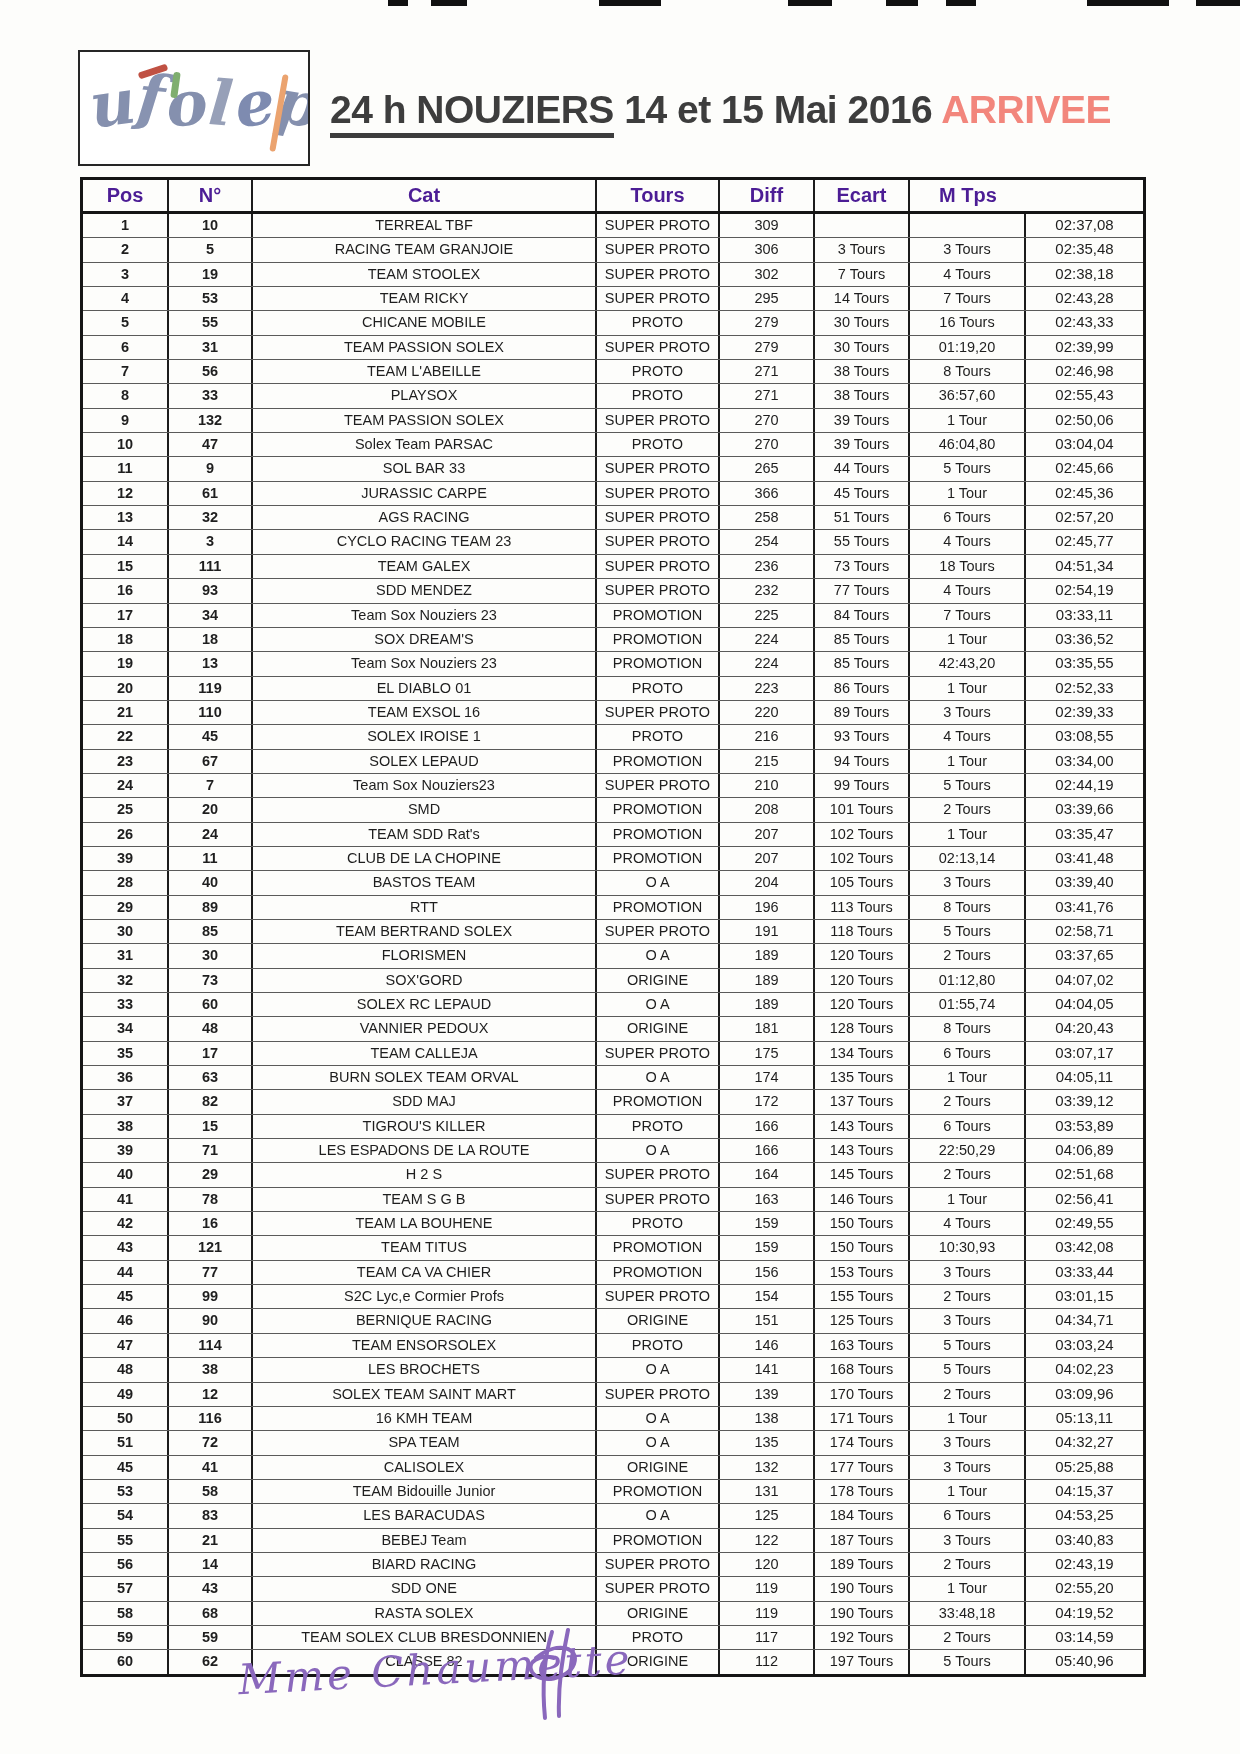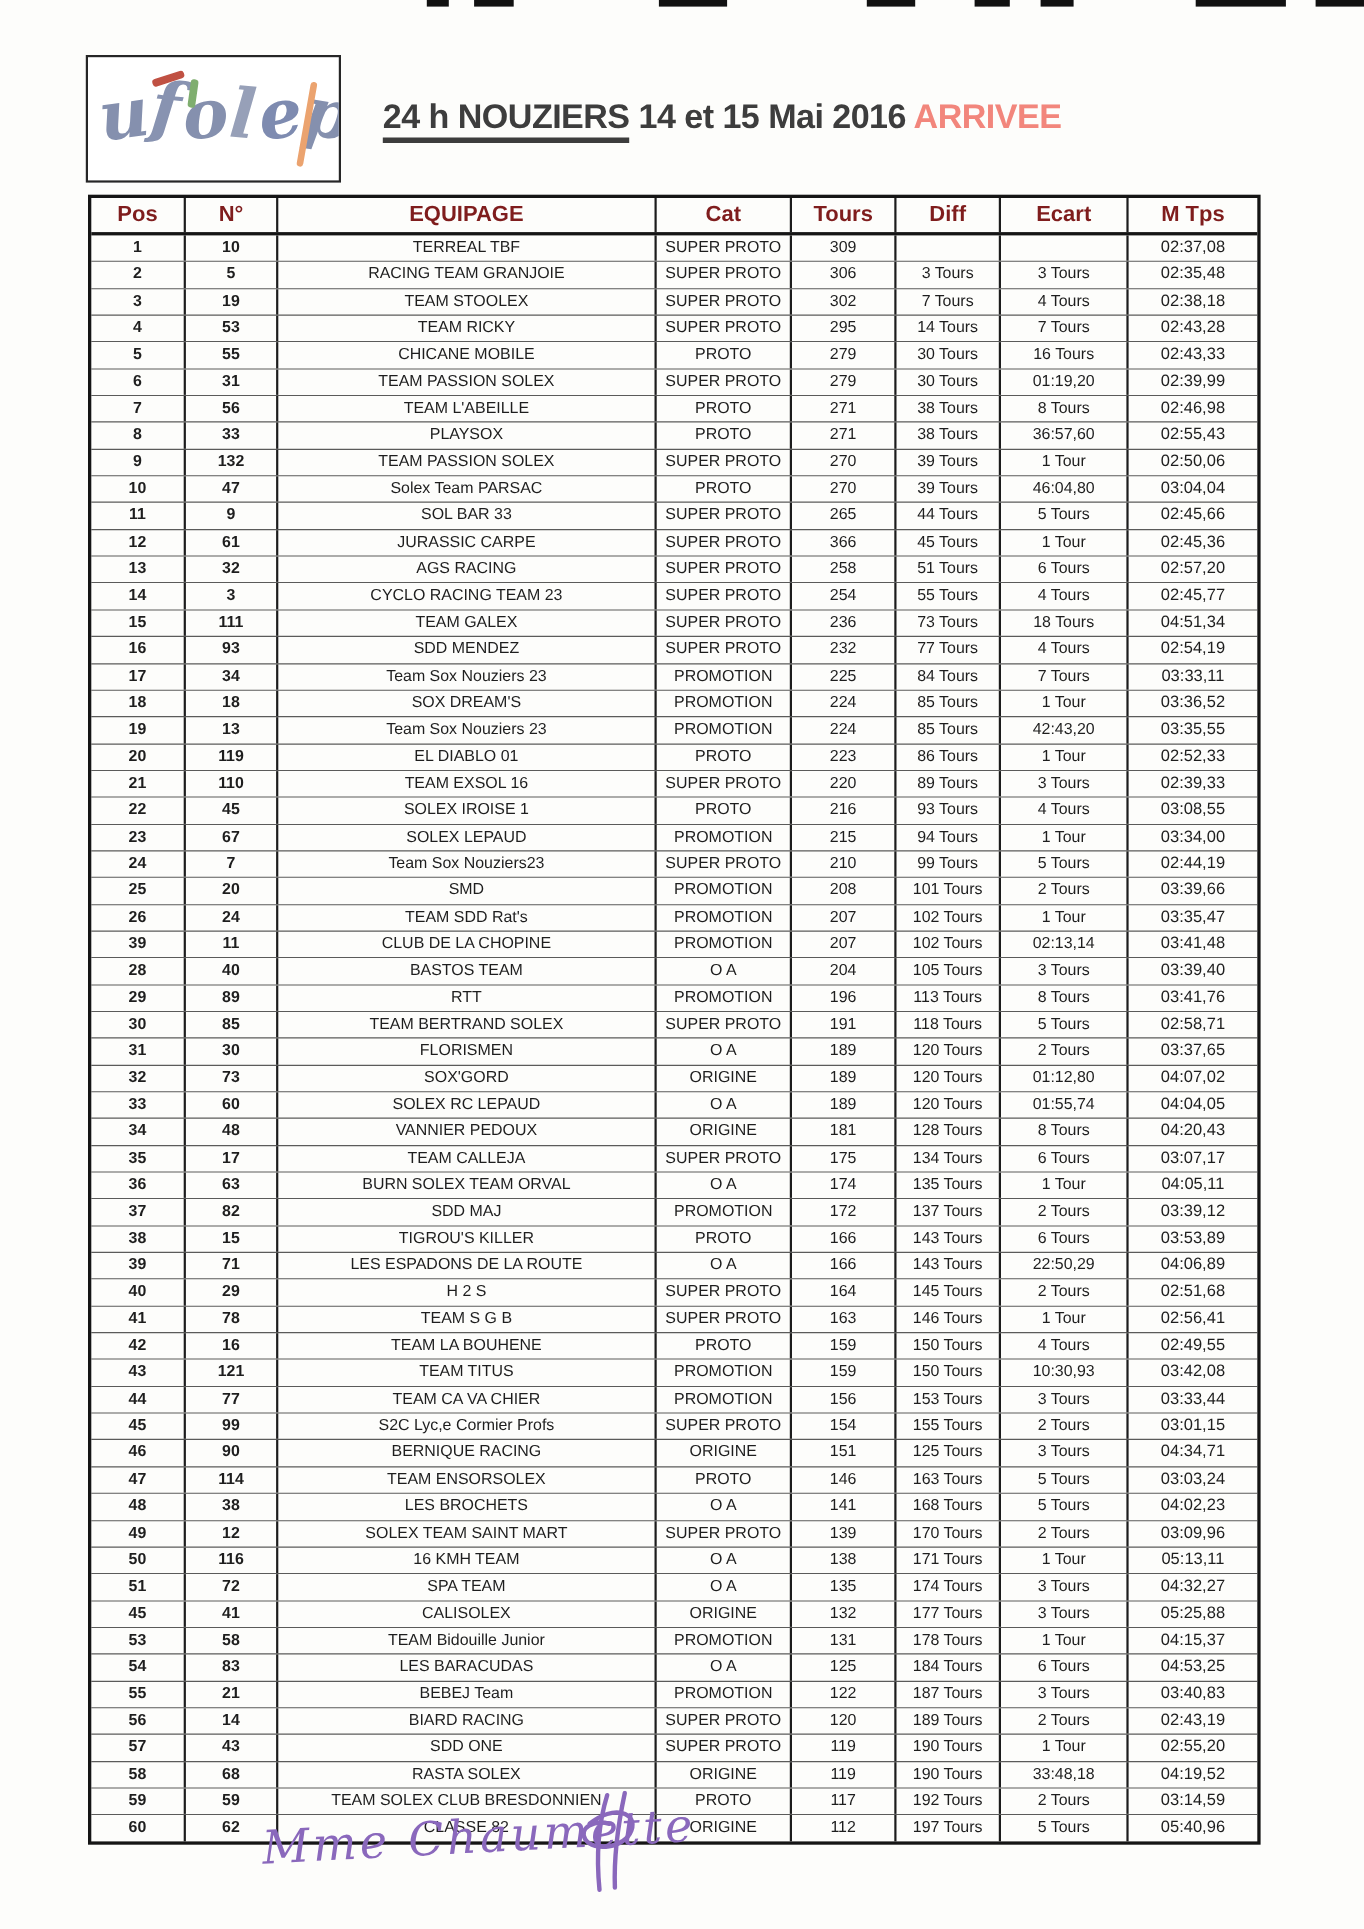--- a/index.html
+++ b/index.html
@@ -34,37 +34,37 @@
   .lg3{color:#97a0b8;transform:rotate(5deg);}
   .lg4{color:#7e8bb0;transform:rotate(-7deg);}
   .lg5{color:#8590ae;transform:rotate(9deg);}
   .logo-accent{position:absolute;border-radius:3px;}
   .accent-red{left:58px;top:16px;width:30px;height:7px;background:#c05143;transform:rotate(-18deg);}
   .accent-green{left:92px;top:20px;width:7px;height:26px;background:#7fae6f;transform:rotate(8deg);}
   .accent-salmon{left:196px;top:22px;width:6px;height:78px;background:#eba36f;transform:rotate(10deg);}
 
   
   .title{
-    position:absolute;left:348px;top:88px;
-    font-size:31px;font-weight:700;color:#3d3d3d;
+    position:absolute;left:330px;top:88px;
+    font-size:39px;font-weight:700;color:#3d3d3d;
     letter-spacing:-0.5px;white-space:nowrap;
   }
   .title-main{border-bottom:5px solid #3d3d3d;padding-bottom:2px;}
   .title-status{font-weight:700;}
 
   
   .rtable{
     position:absolute;left:80px;top:177px;width:1066px;
     border:3px solid #151515;background:#fdfdfb;
     box-sizing:border-box;
   }
   .trow{display:grid;grid-template-columns:86px 84px 344px 123px 95px 95px 116px 1fr;}
   .thead{height:31px;border-bottom:3px solid #151515;}
   .thead .tcell{
-    font-size:20px;font-weight:700;line-height:30px;color:#7f1d1d;
+    font-size:20px;font-weight:700;line-height:30px;color:#4c1d95;
   }
   .tbody .trow{height:23.35px;border-bottom:1px solid rgba(50,50,50,0.8);}
   .tbody .trow:last-child{border-bottom:none;}
   .tcell{
     text-align:center;overflow:hidden;white-space:nowrap;
     border-right:2px solid #1c1c1c;
     font-size:14.5px;line-height:22.5px;color:#1e1e1e;
   }
   .tcell:last-child{border-right:none;}
   .col-pos,.col-num{font-weight:700;}
@@ -102,21 +102,20 @@
   </div>
 
   <div class="title">
     <span class="title-main">24 h NOUZIERS</span><span> 14 et 15 Mai 2016 </span><span class="title-status" id="arrivee" style="color: rgb(242, 134, 124);">ARRIVEE</span>
   </div>
 
   <div class="rtable">
     <div class="trow thead">
       <div class="tcell col-pos">Pos</div>
       <div class="tcell col-num">N°</div>
-      <div class="tcell col-equipage">EQUIPAGE</div>
       <div class="tcell col-cat">Cat</div>
       <div class="tcell col-tours">Tours</div>
       <div class="tcell col-diff">Diff</div>
       <div class="tcell col-ecart">Ecart</div>
       <div class="tcell col-mtps">M Tps</div>
     </div>
     <div class="tbody">
         <div class="trow">
           <div class="tcell col-pos">1</div>
           <div class="tcell col-num">10</div>

